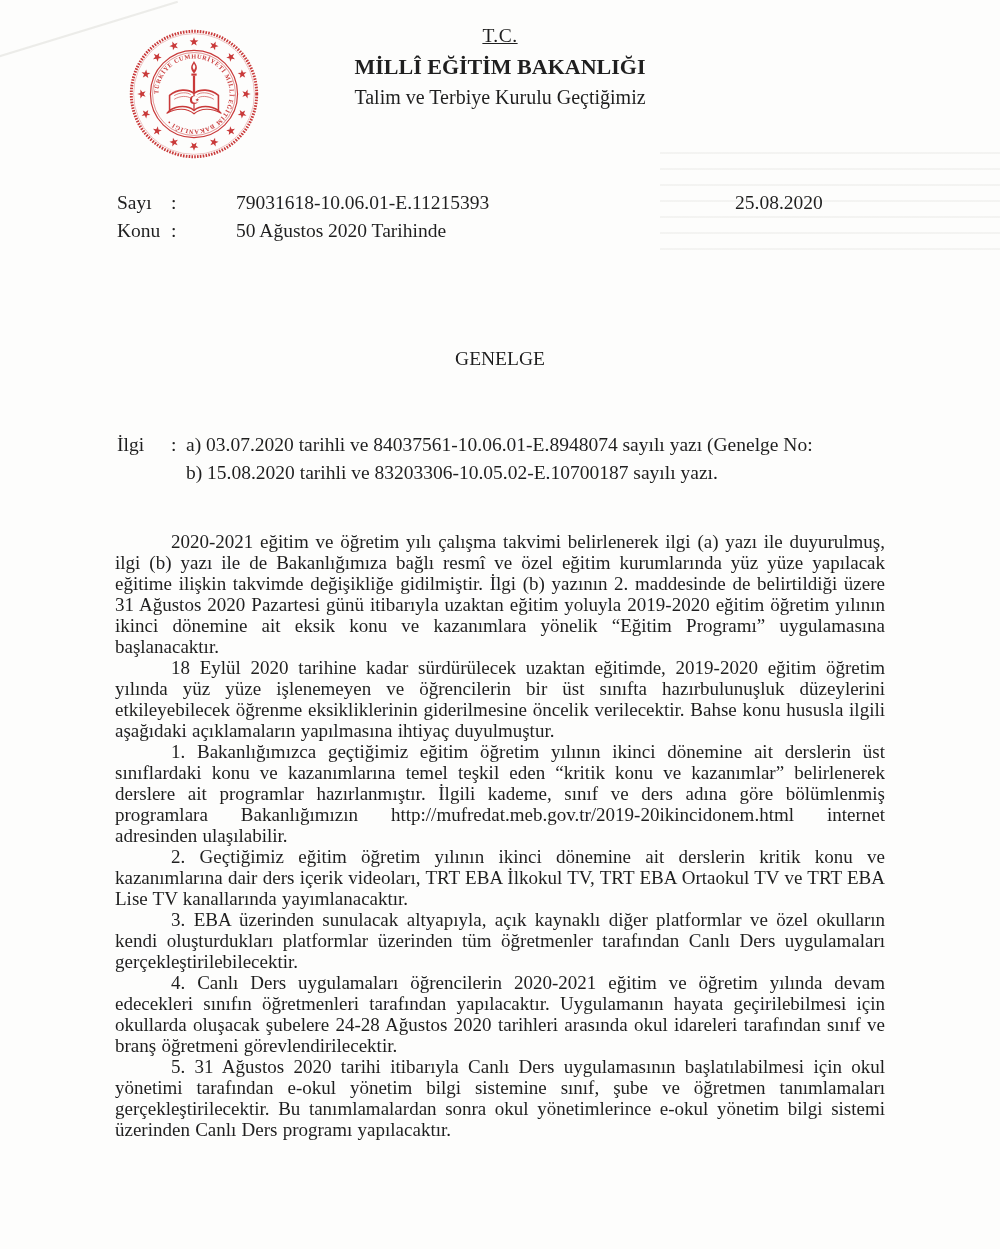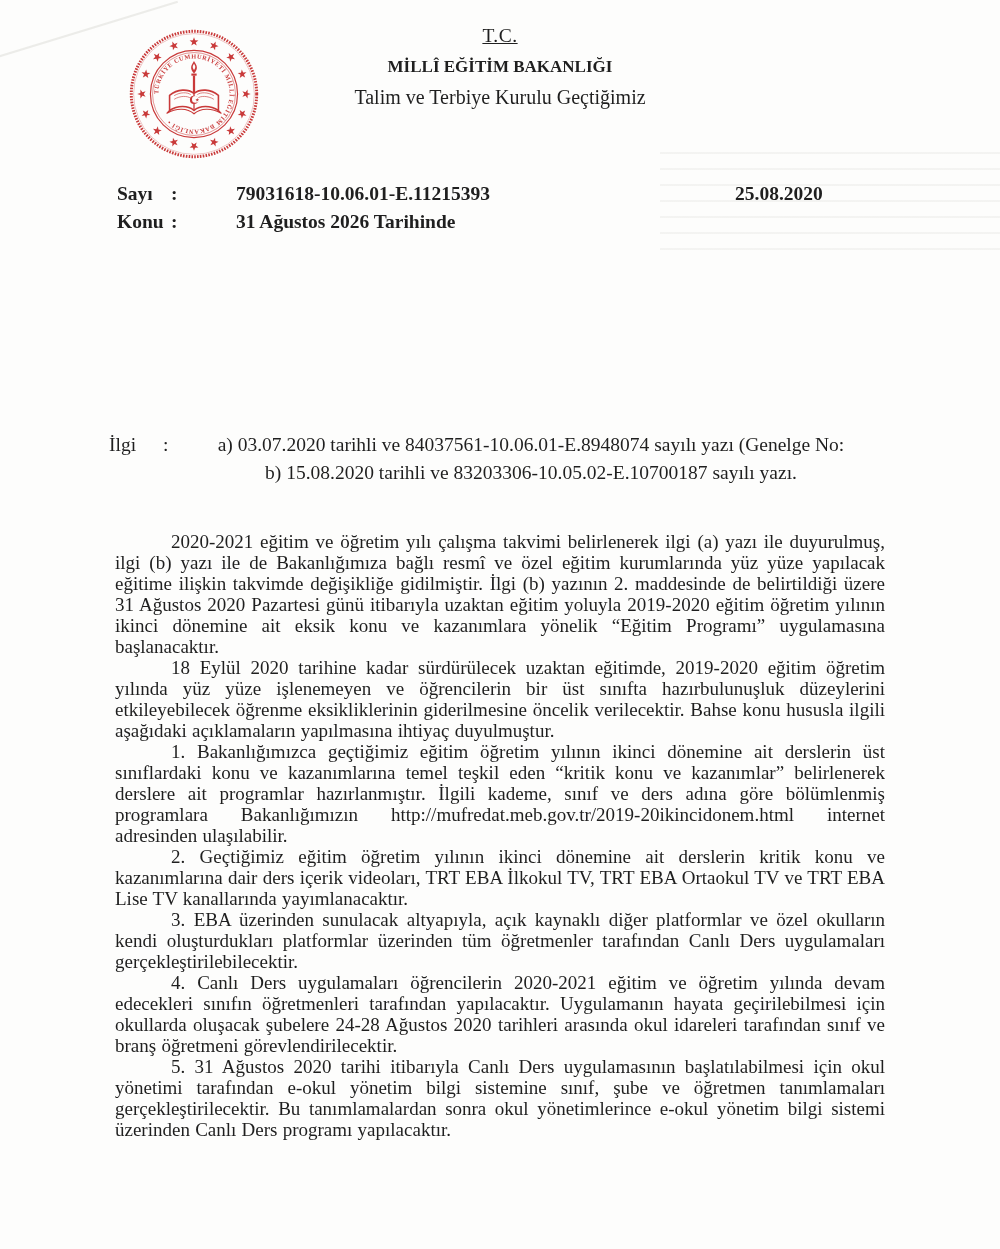--- a/index.html
+++ b/index.html
@@ -30,46 +30,46 @@
     position:absolute; top:26px; left:128px; width:132px; height:136px;
     filter:blur(0.45px);
   }
   .emblem svg{width:100%;height:100%;}
   
   .letterhead{
     position:absolute; top:20px; left:0; width:100%;
     text-align:center; line-height:31px; font-size:19.5px;
   }
   .letterhead .tc{letter-spacing:0.5px;text-decoration:underline;}
-  .letterhead .ministry{font-weight:bold; font-size:17px;}
+  .letterhead .ministry{font-weight:bold; font-size:22px;}
   .letterhead .department{font-size:20px;}
   
   .meta{
-    position:absolute; top:180px; left:117px; width:766px;
-    font-size:19.5px; line-height:28px;font-weight:bold;
+    position:absolute; top:189px; left:117px; width:766px;
+    font-size:19.5px; line-height:28px;
   }
   .meta-row{display:flex;}
   .meta-label{width:54px; flex:0 0 54px;}
   .meta-colon{width:19px; flex:0 0 19px;}
   .meta-value{flex:1;margin-left:46px;}
   .meta-cont{padding-left:73px;}
   .doc-date{position:absolute; left:618px; top:0; white-space:nowrap;}
   
   .doc-title{
     position:absolute; top:343px; left:0; width:100%;
     text-align:center; font-size:19.5px; line-height:31px;
   }
   
   .ilgi{
-    position:absolute; top:431px; left:109px; width:775px;
+    position:absolute; top:431px; left:117px; width:775px;
     font-size:19.5px; line-height:27.5px; display:flex;font-family:Liberation Serif, serif;
   }
   .ilgi-label{width:54px; flex:0 0 54px;}
   .ilgi-colon{width:15px; flex:0 0 15px;}
-  .ilgi-content{flex:1;text-align:center;}
+  .ilgi-content{flex:1;}
   .ilgi-line.indent{padding-left:32px;}
   
   .body-text{
     position:absolute; top:531px; left:115px; width:770px;
     font-size:19px; line-height:21px;
     text-align:justify;
   }
   .body-text p{
     margin:0; text-indent:56px;
     word-spacing:0.5px;
@@ -149,26 +149,27 @@
 
   <div class="meta">
     <div class="meta-row">
       <span class="meta-label">Sayı</span>
       <span class="meta-colon">:</span>
       <span class="meta-value">79031618-10.06.01-E.11215393</span>
     </div>
     <div class="meta-row">
       <span class="meta-label">Konu</span>
       <span class="meta-colon">:</span>
-      <span class="meta-value">31 Ağustos 2026 Tarihinde</span>
+      <span class="meta-value">50 Ağustos 2020 Tarihinde</span>
     </div>
     <div class="doc-date">25.08.2020</div>
   </div>
 
   <div class="doc-title">
+    <div>GENELGE</div>
   </div>
 
   <div class="ilgi">
     <span class="ilgi-label">İlgi</span>
     <span class="ilgi-colon">:</span>
     <span class="ilgi-content">
       <div class="ilgi-line">a) 03.07.2020 tarihli ve 84037561-10.06.01-E.8948074 sayılı yazı (Genelge  No:</div>
       <div class="ilgi-line">b) 15.08.2020 tarihli ve 83203306-10.05.02-E.10700187 sayılı yazı.</div>
     </span>
   </div>

